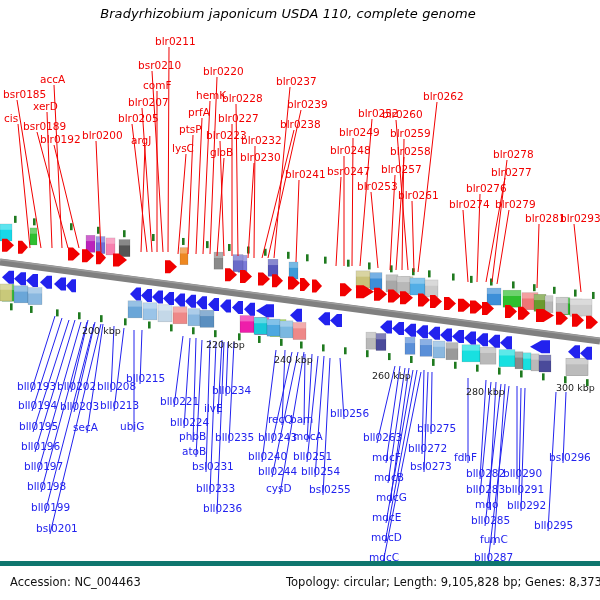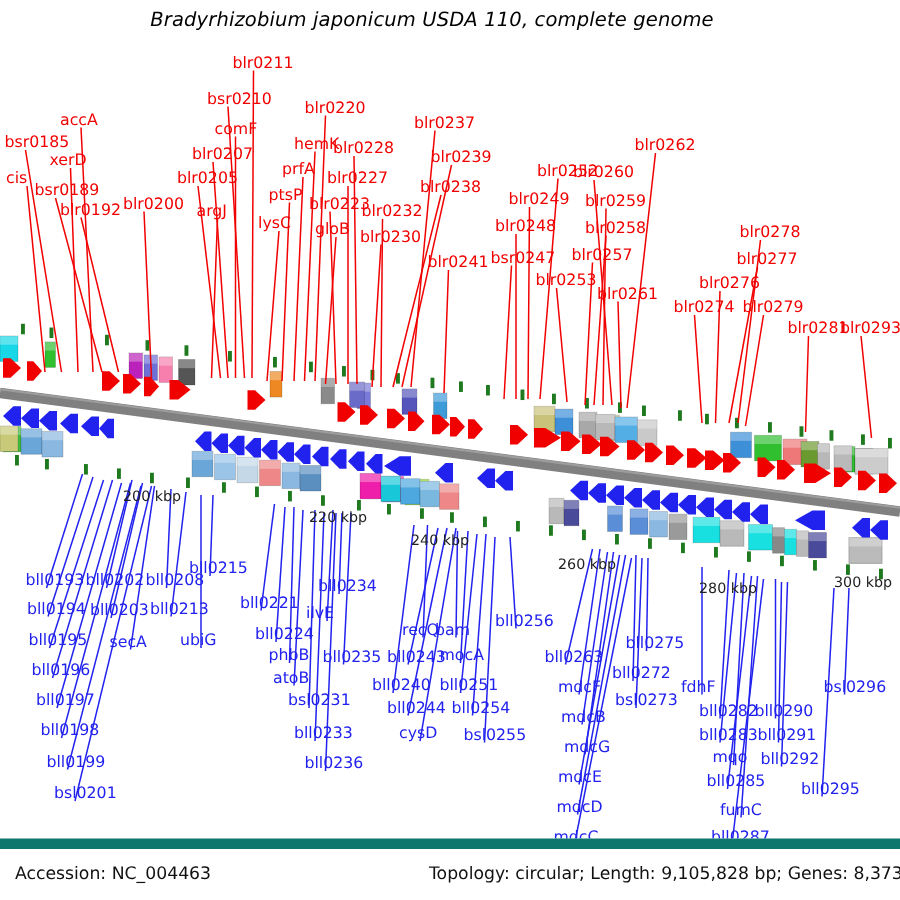--- a/index.html
+++ b/index.html
@@ -16,21 +16,21 @@
   .title{
     position:absolute;left:0;top:6px;width:576px;text-align:center;
     font-style:italic;font-size:13px;color:#000;
     font-family:"DejaVu Sans","Liberation Sans",sans-serif;
     letter-spacing:0.1px;
   }
 
   
   .footer{
     position:absolute;left:0;bottom:0;width:600px;height:34px;
-    border-top:7px solid #0f766e;background:#fff;
+    border-top:5px solid #0f766e;background:#fff;
   }
   .footer .acc{position:absolute;left:10px;top:9px;font-size:11.5px;color:#111;}
   .footer .topo{position:absolute;left:262px;top:9px;font-size:11.5px;color:#111;white-space:nowrap;margin-left:24px;}
 
   
   .lbl-up{font-size:10.5px;fill:#f10000;font-family:"DejaVu Sans","Liberation Sans",sans-serif;}
   .lbl-dn{font-size:10.5px;fill:#2222ee;font-family:"DejaVu Sans","Liberation Sans",sans-serif;}
   .ruler{font-size:9.5px;fill:#222;font-family:"DejaVu Sans","Liberation Sans",sans-serif;}
 </style>
 </head>

